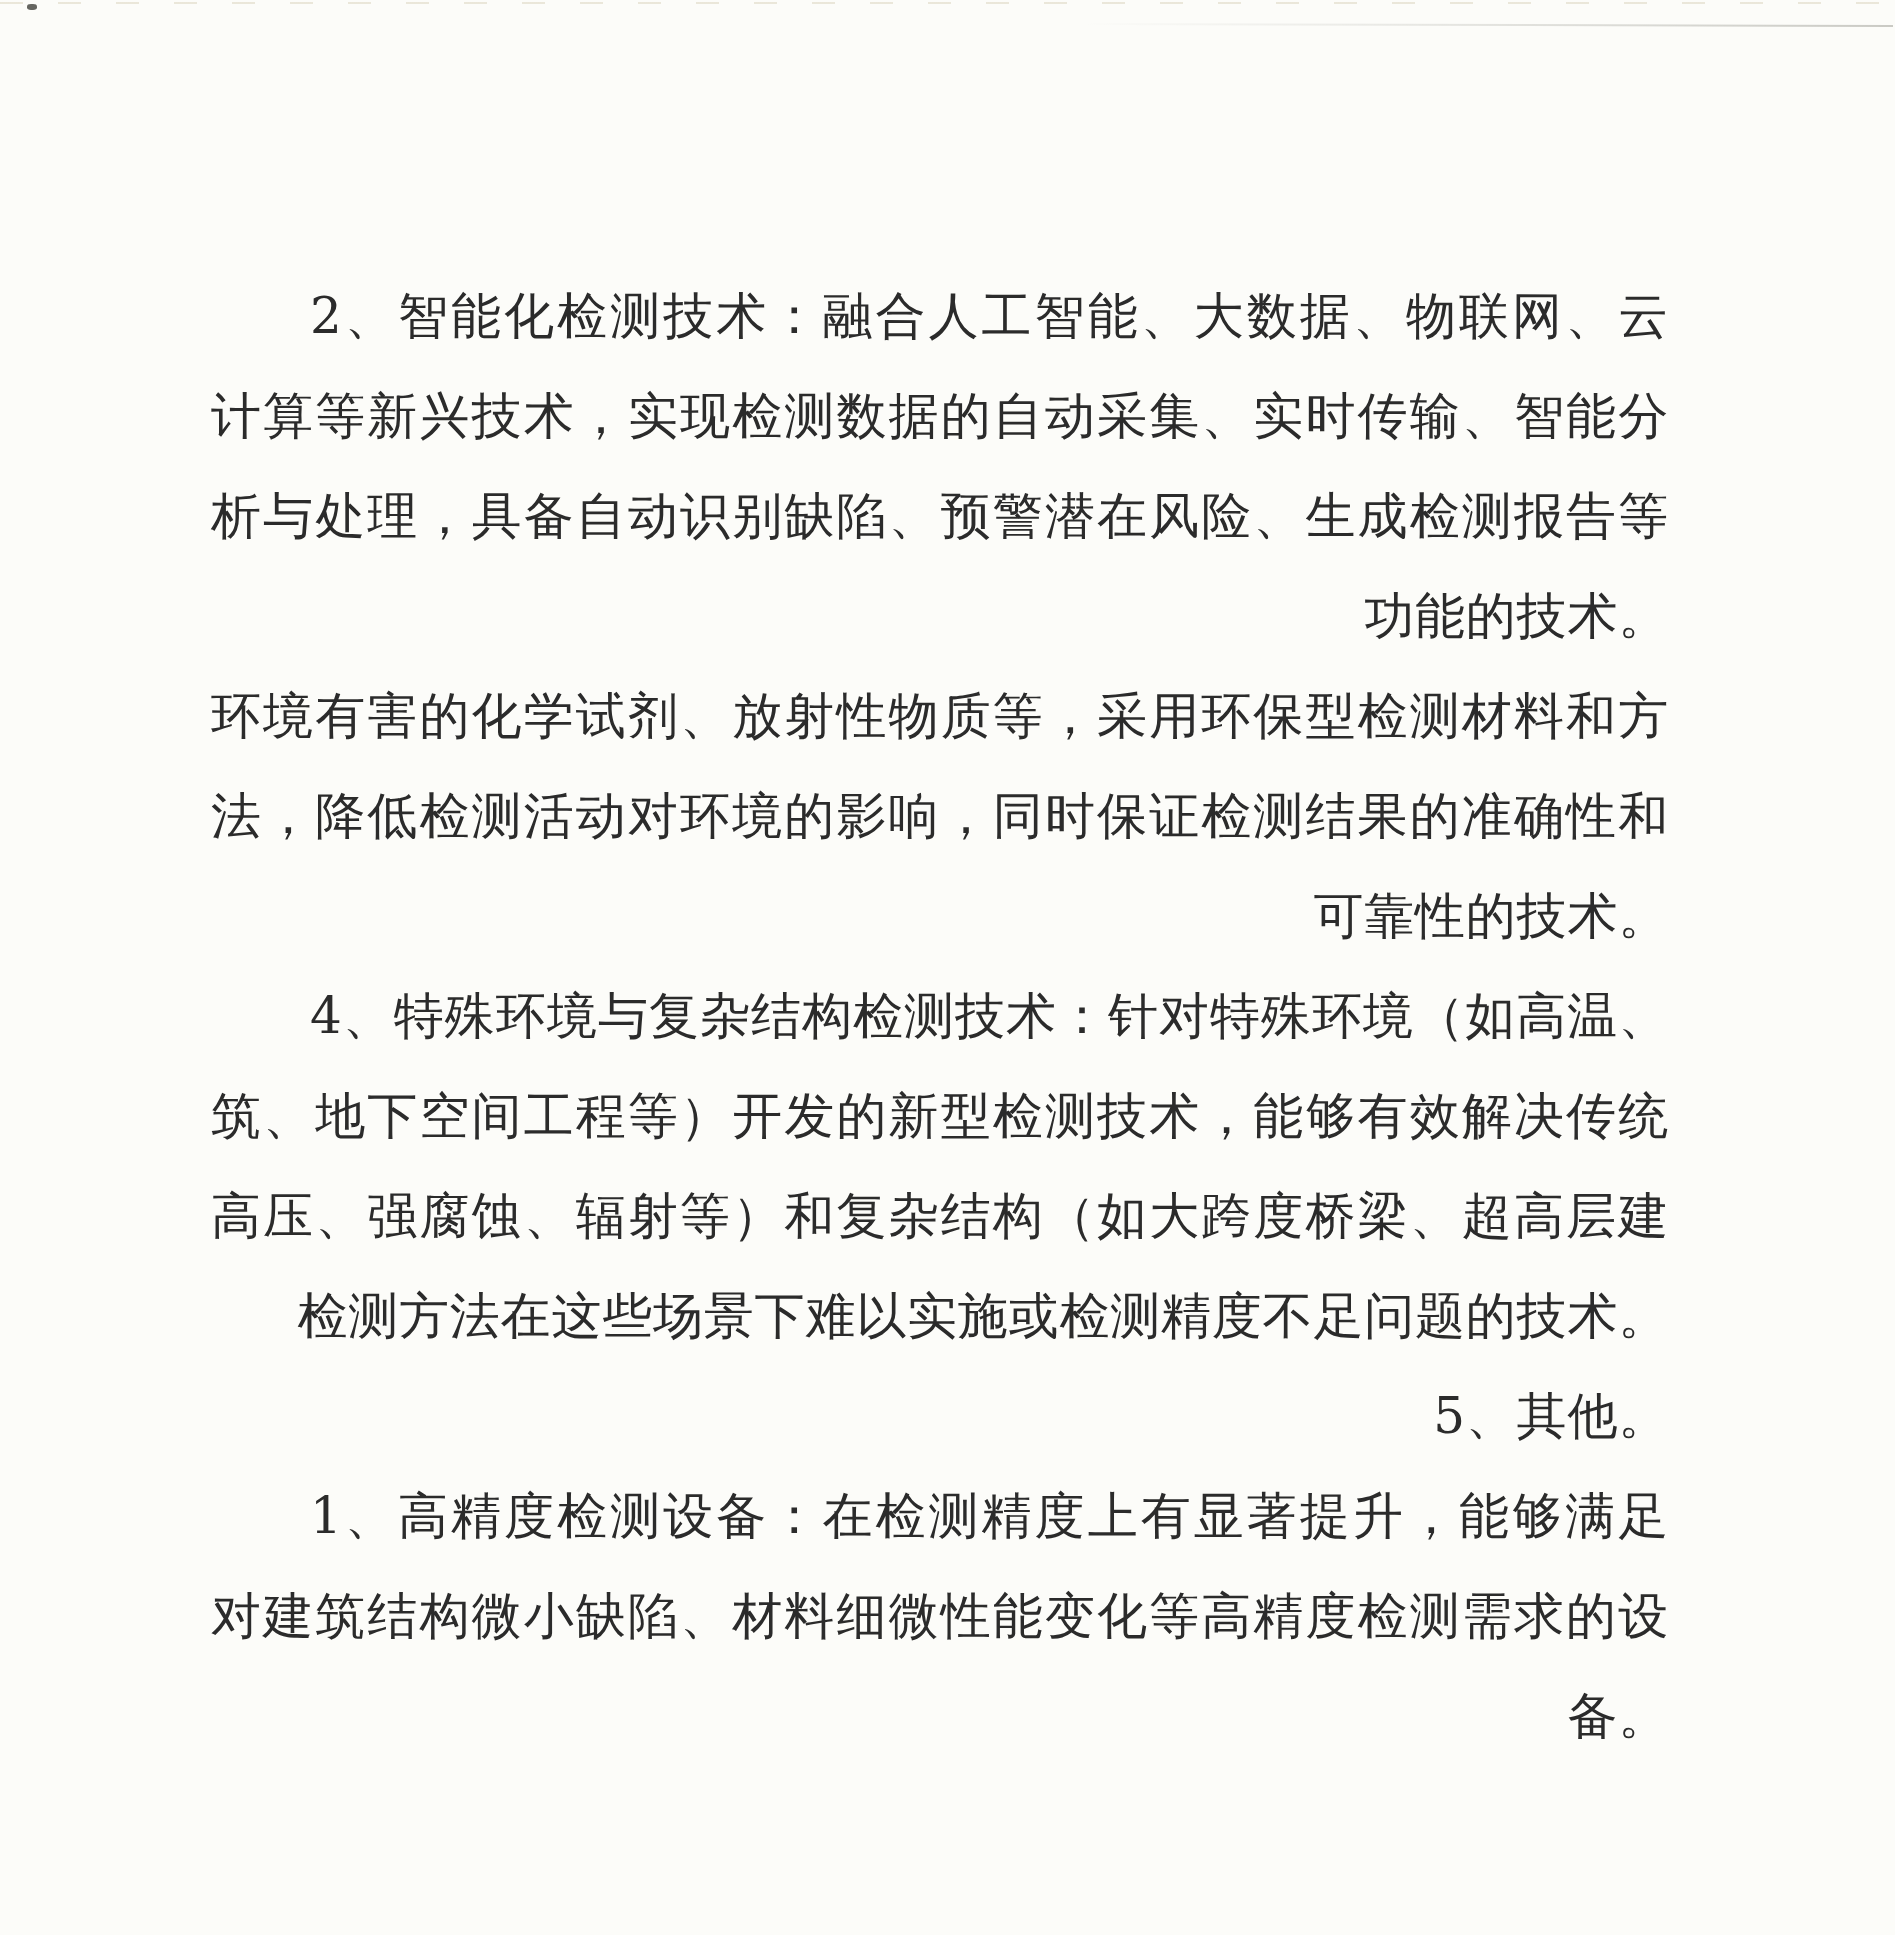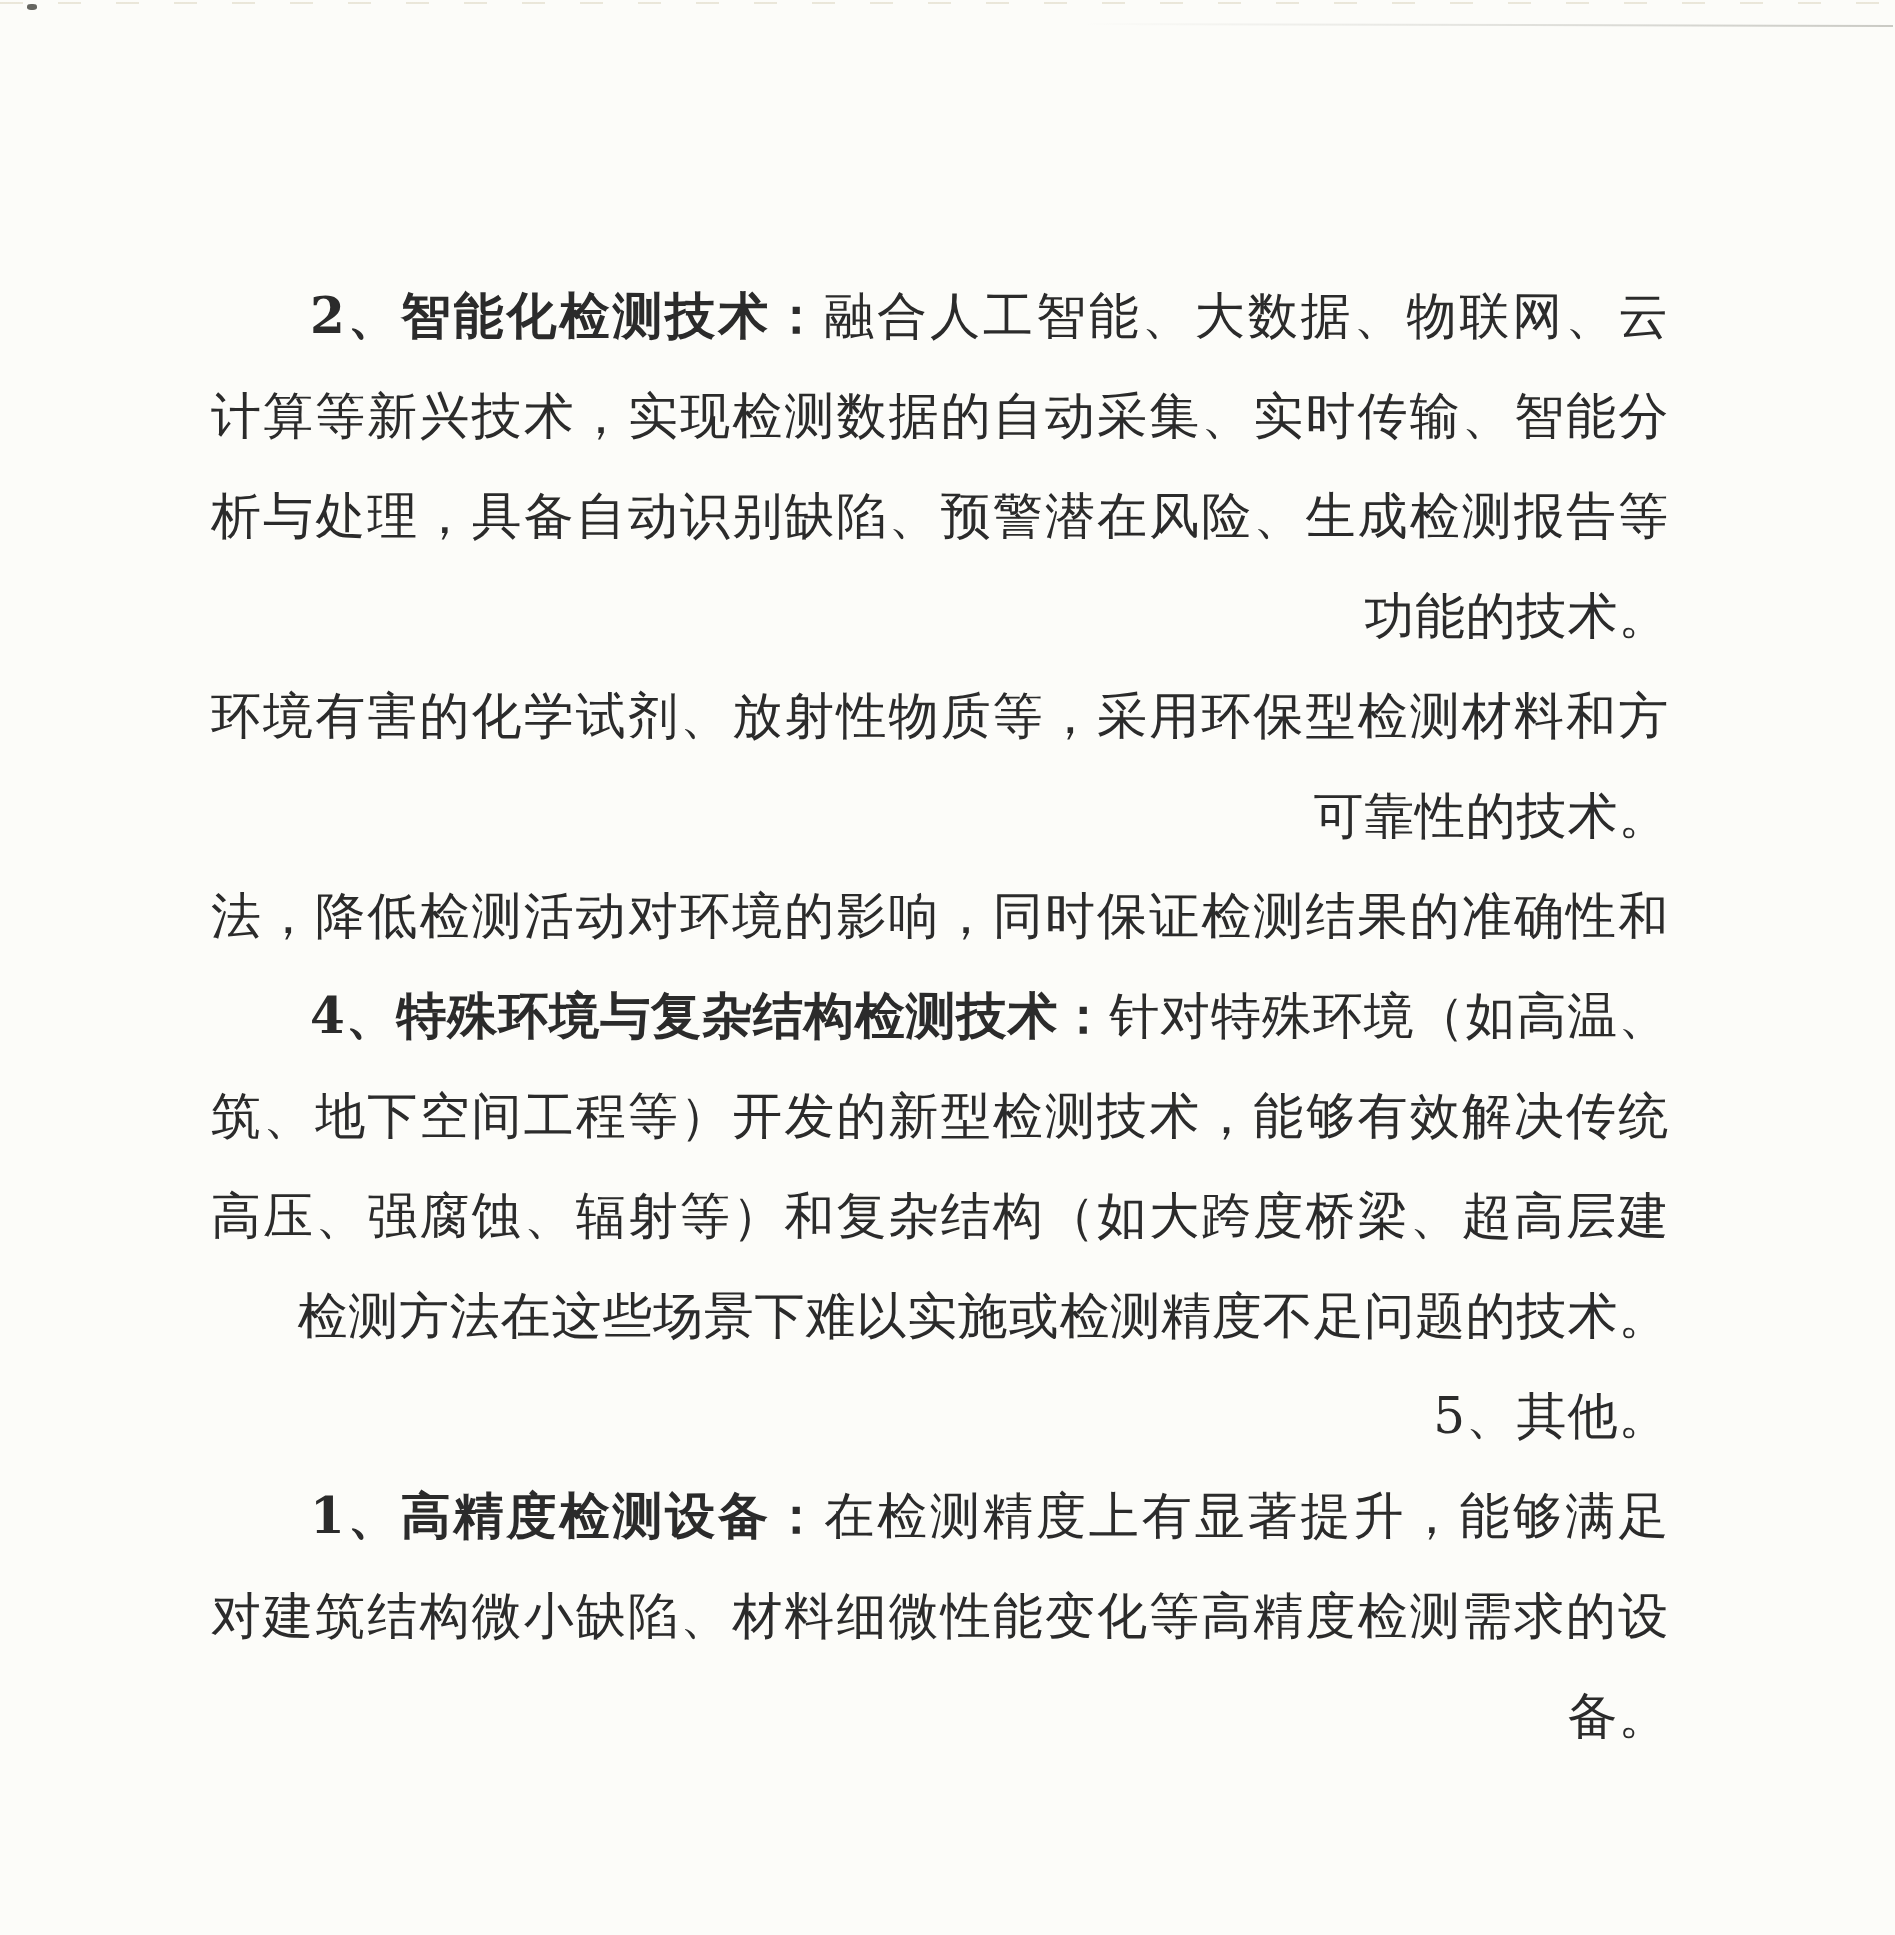--- a/index.html
+++ b/index.html
@@ -36,21 +36,21 @@
   }
   .line.justify {
     text-align: justify;
     text-align-last: justify;
     text-justify: inter-character;
   }
   .line.indent {
     text-indent: 99px;
   }
   .label {
-    font-weight: 700;
+    font-weight: 400;
   }
   
   .scan-artifact { position: absolute; pointer-events: none; }
   .top-edge {
     left: 0; top: 2.3px; width: 1896px; height: 1.5px;
     background: repeating-linear-gradient(90deg,
       rgba(150,130,70,.35) 0 23px, rgba(0,0,0,0) 23px 58px);
     opacity: .5;
   }
   .top-right-smudge {
@@ -69,22 +69,22 @@
 <div class="page">
   <div class="scan-artifact top-edge"></div>
   <div class="scan-artifact top-right-smudge"></div>
   <div class="scan-artifact top-left-speck"></div>
   <div class="text-block">
       <div class="line indent justify"><b class="label">2、智能化检测技术：</b>融合人工智能、大数据、物联网、云</div>
       <div class="line justify">计算等新兴技术，实现检测数据的自动采集、实时传输、智能分</div>
       <div class="line justify">析与处理，具备自动识别缺陷、预警潜在风险、生成检测报告等</div>
       <div class="line">功能的技术。</div>
       <div class="line justify">环境有害的化学试剂、放射性物质等，采用环保型检测材料和方</div>
+      <div class="line justify">法，降低检测活动对环境的影响，同时保证检测结果的准确性和</div>
       <div class="line">可靠性的技术。</div>
-      <div class="line justify">法，降低检测活动对环境的影响，同时保证检测结果的准确性和</div>
       <div class="line indent justify"><b class="label">4、特殊环境与复杂结构检测技术：</b>针对特殊环境（如高温、</div>
       <div class="line justify">筑、地下空间工程等）开发的新型检测技术，能够有效解决传统</div>
       <div class="line justify">高压、强腐蚀、辐射等）和复杂结构（如大跨度桥梁、超高层建</div>
       <div class="line">检测方法在这些场景下难以实施或检测精度不足问题的技术。</div>
       <div class="line indent">5、其他。</div>
       <div class="line indent justify"><b class="label">1、高精度检测设备：</b>在检测精度上有显著提升，能够满足</div>
       <div class="line justify">对建筑结构微小缺陷、材料细微性能变化等高精度检测需求的设</div>
       <div class="line">备。</div>
     </div>
 

